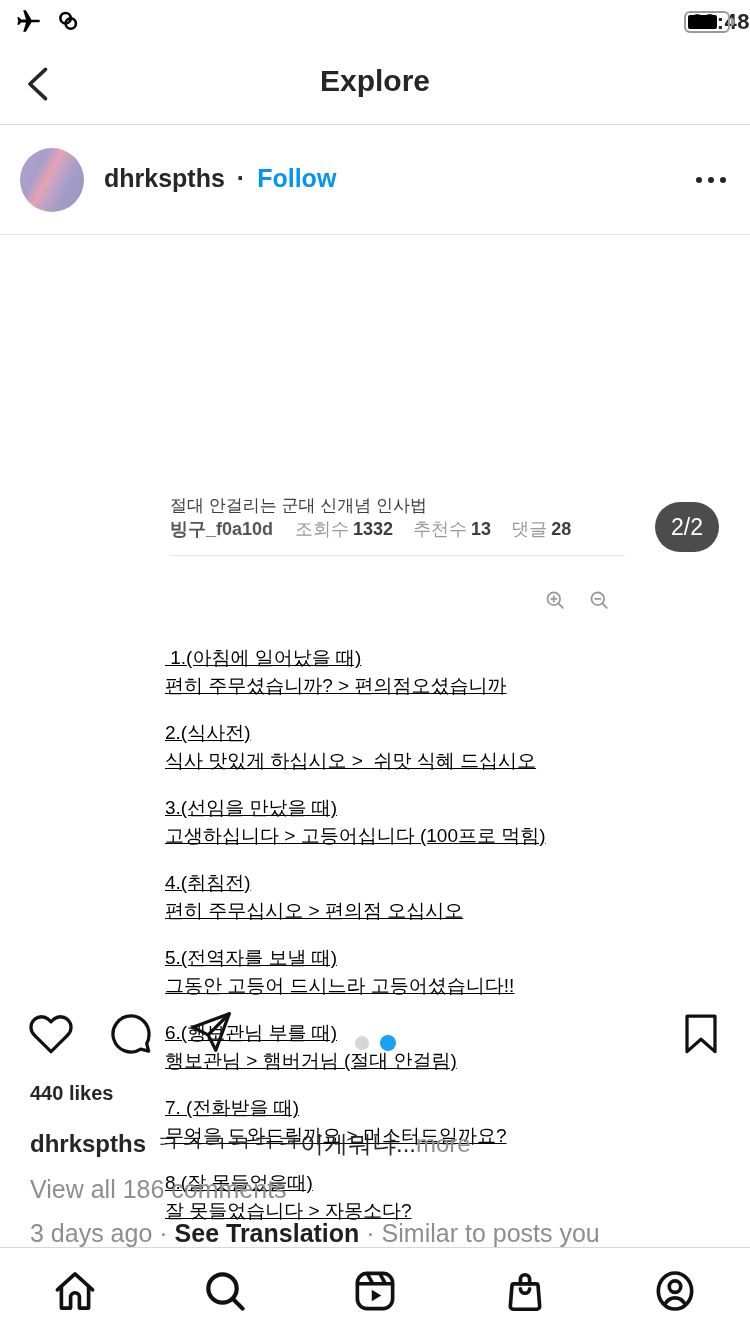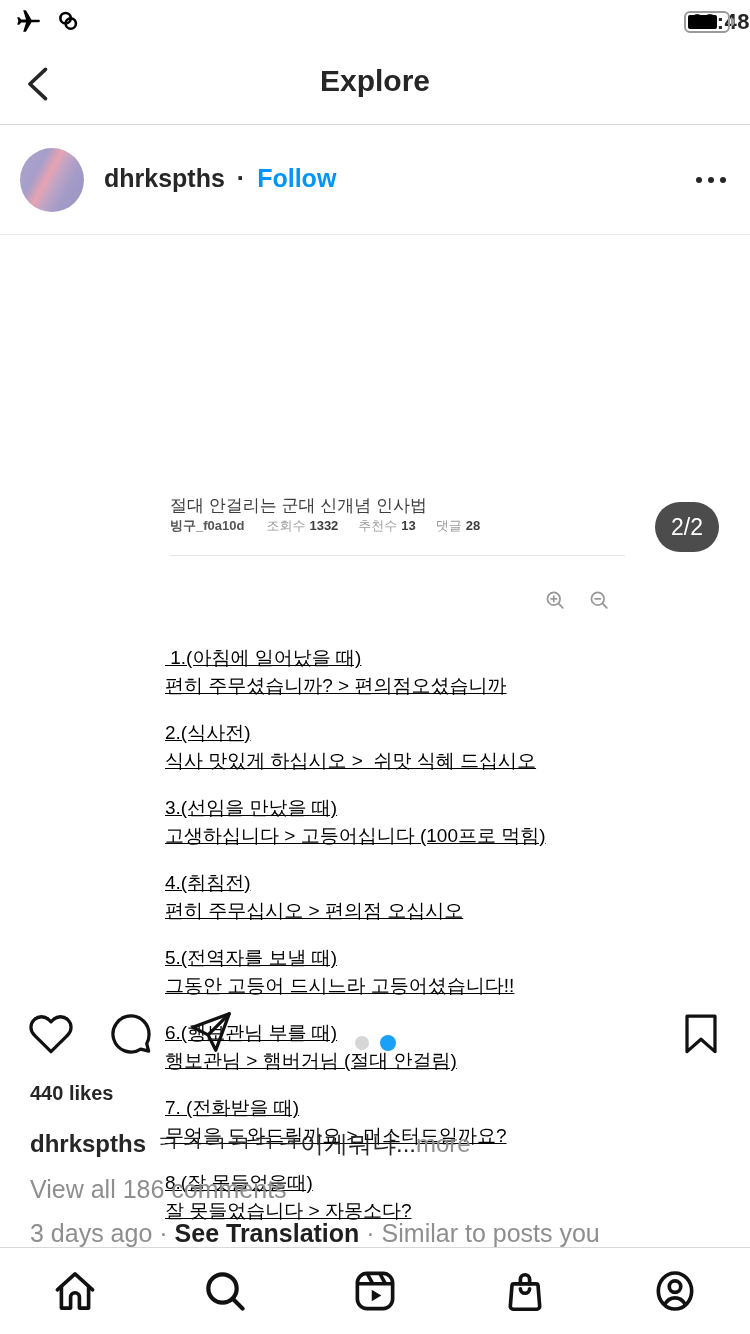--- a/index.html
+++ b/index.html
@@ -28,21 +28,21 @@
   .ph-row { position:absolute; left:104px; top:38px; display:flex; align-items:center; gap:12px; font-size:25px; }
   .ph-user { font-weight:700; color:#262626; }
   .ph-dot { color:#262626; font-weight:700; }
   .ph-follow { color:#0095f6; font-weight:600; }
   .more-btn { position:absolute; right:24px; top:40px; display:flex; gap:6px; align-items:center; height:28px; }
   .more-btn i { width:6px; height:6px; border-radius:50%; background:#262626; display:block; }
 
   
   .post-image { position:absolute; top:236px; left:0; width:750px; height:769px; background:#fff; }
   .f-title { position:absolute; left:170px; top:246px; font-size:17px; color:#3d3d3d;margin-top:12px; }
-  .f-meta { position:absolute; left:170px; top:281px; display:flex; align-items:flex-start; font-size:13px; color:#9a9a9a; }
+  .f-meta { position:absolute; left:170px; top:281px; display:flex; align-items:flex-start; font-size:18px; color:#9a9a9a; }
   .f-meta .f-author { font-weight:700; color:#555; margin-right:22px; }
   .f-meta .grp { margin-right:20px; }
   .f-meta b { color:#3d3d3d; margin-left:4px; }
   .f-divider { position:absolute; left:170px; top:319px; width:455px; height:1px; background:#e4e4e4; }
   .zoom-btns { position:absolute; left:544px; top:353px; display:flex; gap:21px; color:#969696; }
   .f-items { position:absolute; left:165px; top:408px; display:flex; flex-direction:column; gap:19px; }
   .f-item { }
   .f-line { font-size:19px; line-height:28px; color:#000000; white-space:pre-wrap;text-decoration:underline; }
   .page-badge { position:absolute; left:655px; top:266px; width:64px; height:50px; border-radius:25px;
     background:#4c4c4c; color:#fff; font-size:23px; display:flex; align-items:center; justify-content:center; }

